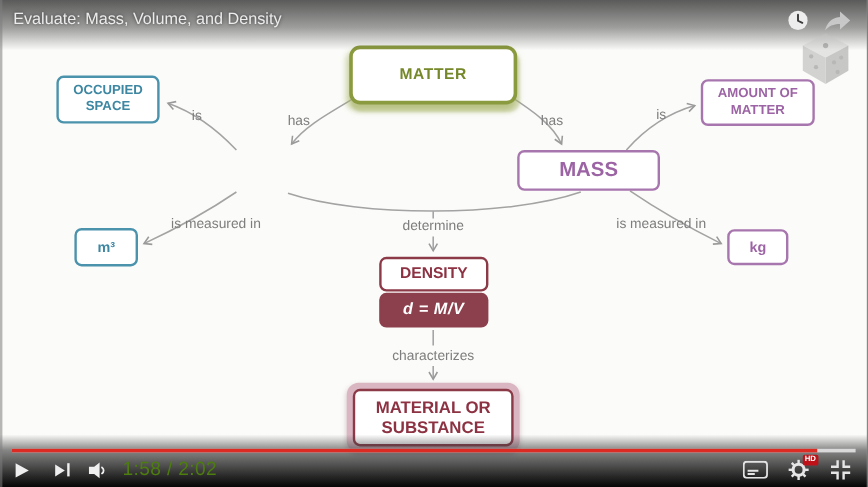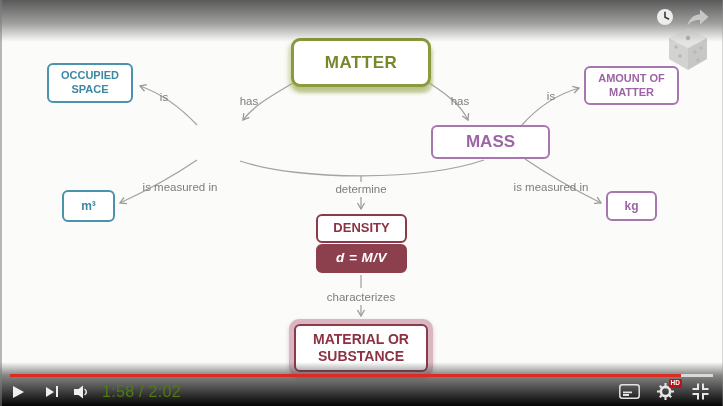--- a/index.html
+++ b/index.html
@@ -16,21 +16,21 @@
   svg.connectors{position:absolute;left:0;top:0;pointer-events:none;}
   .node{
     position:absolute;background:#fff;border:2px solid;border-radius:6px;
     display:flex;align-items:center;justify-content:center;text-align:center;
     font-weight:bold;box-sizing:border-box;line-height:1.25;
   }
   .teal{border-color:#4b92ac;color:#3d87a2;}
   .purple{border-color:#a876ae;color:#9c64a4;}
   .maroon{border-color:#8c3a48;color:#8c3242;}
   .node-matter{
-    left:291px;top:38px;width:140px;height:49px;font-size:17px;letter-spacing:.5px;
+    left:291px;top:38px;width:140px;height:49px;font-size:13px;letter-spacing:.5px;
     border-color:#8a9a3e;color:#76892a;border-width:3px;border-radius:9px;
     box-shadow:0 5px 5px rgba(165,178,100,.55),2px 6px 2px rgba(165,178,100,.3),-3px 4px 4px rgba(165,178,100,.3);
   }
   .node-occupied{left:47px;top:63px;width:86px;height:40px;font-size:11px;}
   .node-volume{left:178px;top:125px;width:113px;height:35px;font-size:17px;}
   .node-mass{left:431px;top:125px;width:119px;height:34px;font-size:17px;}
   .node-amount{left:584px;top:66px;width:95px;height:39px;font-size:11px;text-align:center;}
   .node-m3{left:62px;top:190px;width:53px;height:32px;font-size:12px;}
   .node-kg{left:606px;top:191px;width:51px;height:30px;font-size:12px;}
   .node-density{left:316px;top:214px;width:91px;height:29px;font-size:13px;border-radius:6px;}
@@ -129,20 +129,21 @@
   <span class="elabel" style="left:249px;top:101px">has</span>
   <span class="elabel" style="left:460px;top:101px">has</span>
   <span class="elabel" style="left:164px;top:97px">is</span>
   <span class="elabel" style="left:551px;top:96px">is</span>
   <span class="elabel" style="left:180px;top:187px">is measured in</span>
   <span class="elabel" style="left:551px;top:187px">is measured in</span>
   <span class="elabel" style="left:361px;top:189px">determine</span>
   <span class="elabel" style="left:361px;top:297px">characterizes</span>
 
   <div class="top-grad"></div>
+  <div class="video-title">Evaluate: Mass, Volume, and Density</div>
 
   <div class="top-icons">
     <span class="ctl">
       <svg width="18" height="18" viewBox="0 0 18 18">
         <circle cx="9" cy="9" r="8" fill="#ededed"></circle>
         <path d="M9,4.2 V9.3 L12.6,11" stroke="#3a3a3a" stroke-width="1.6" fill="none" stroke-linecap="round"></path>
       </svg>
     </span>
     <span class="ctl">
       <svg width="22" height="17" viewBox="0 0 22 17">

